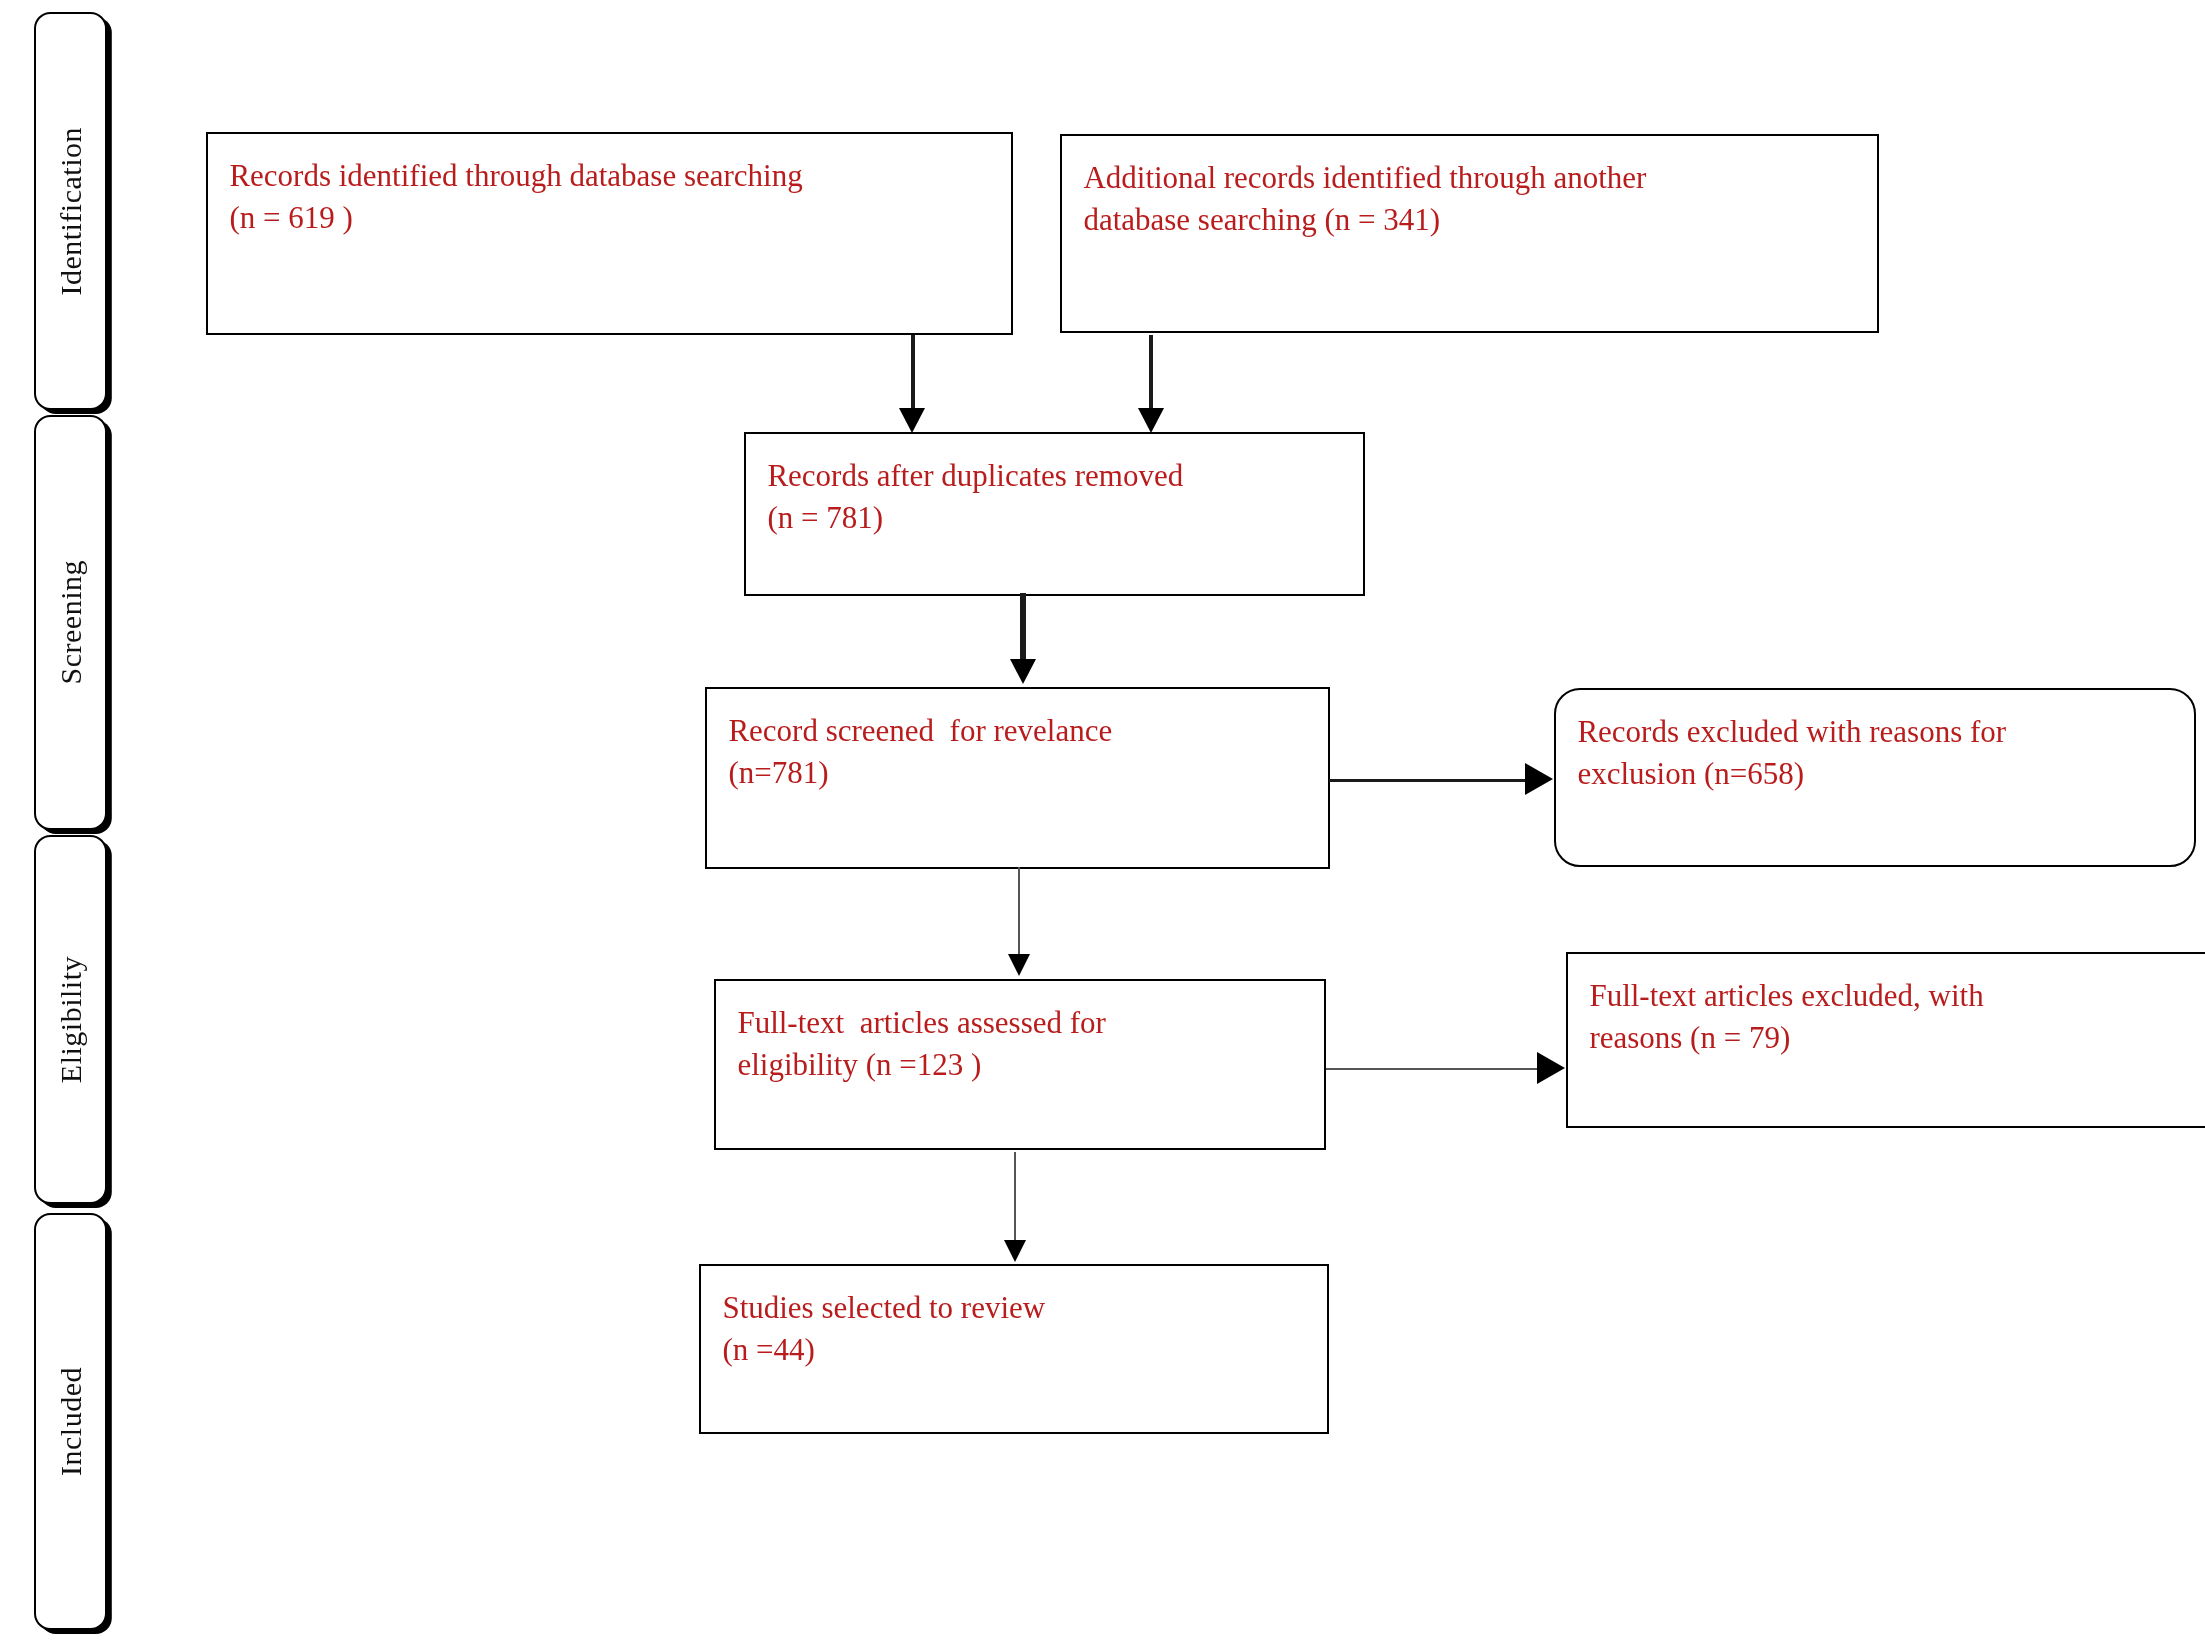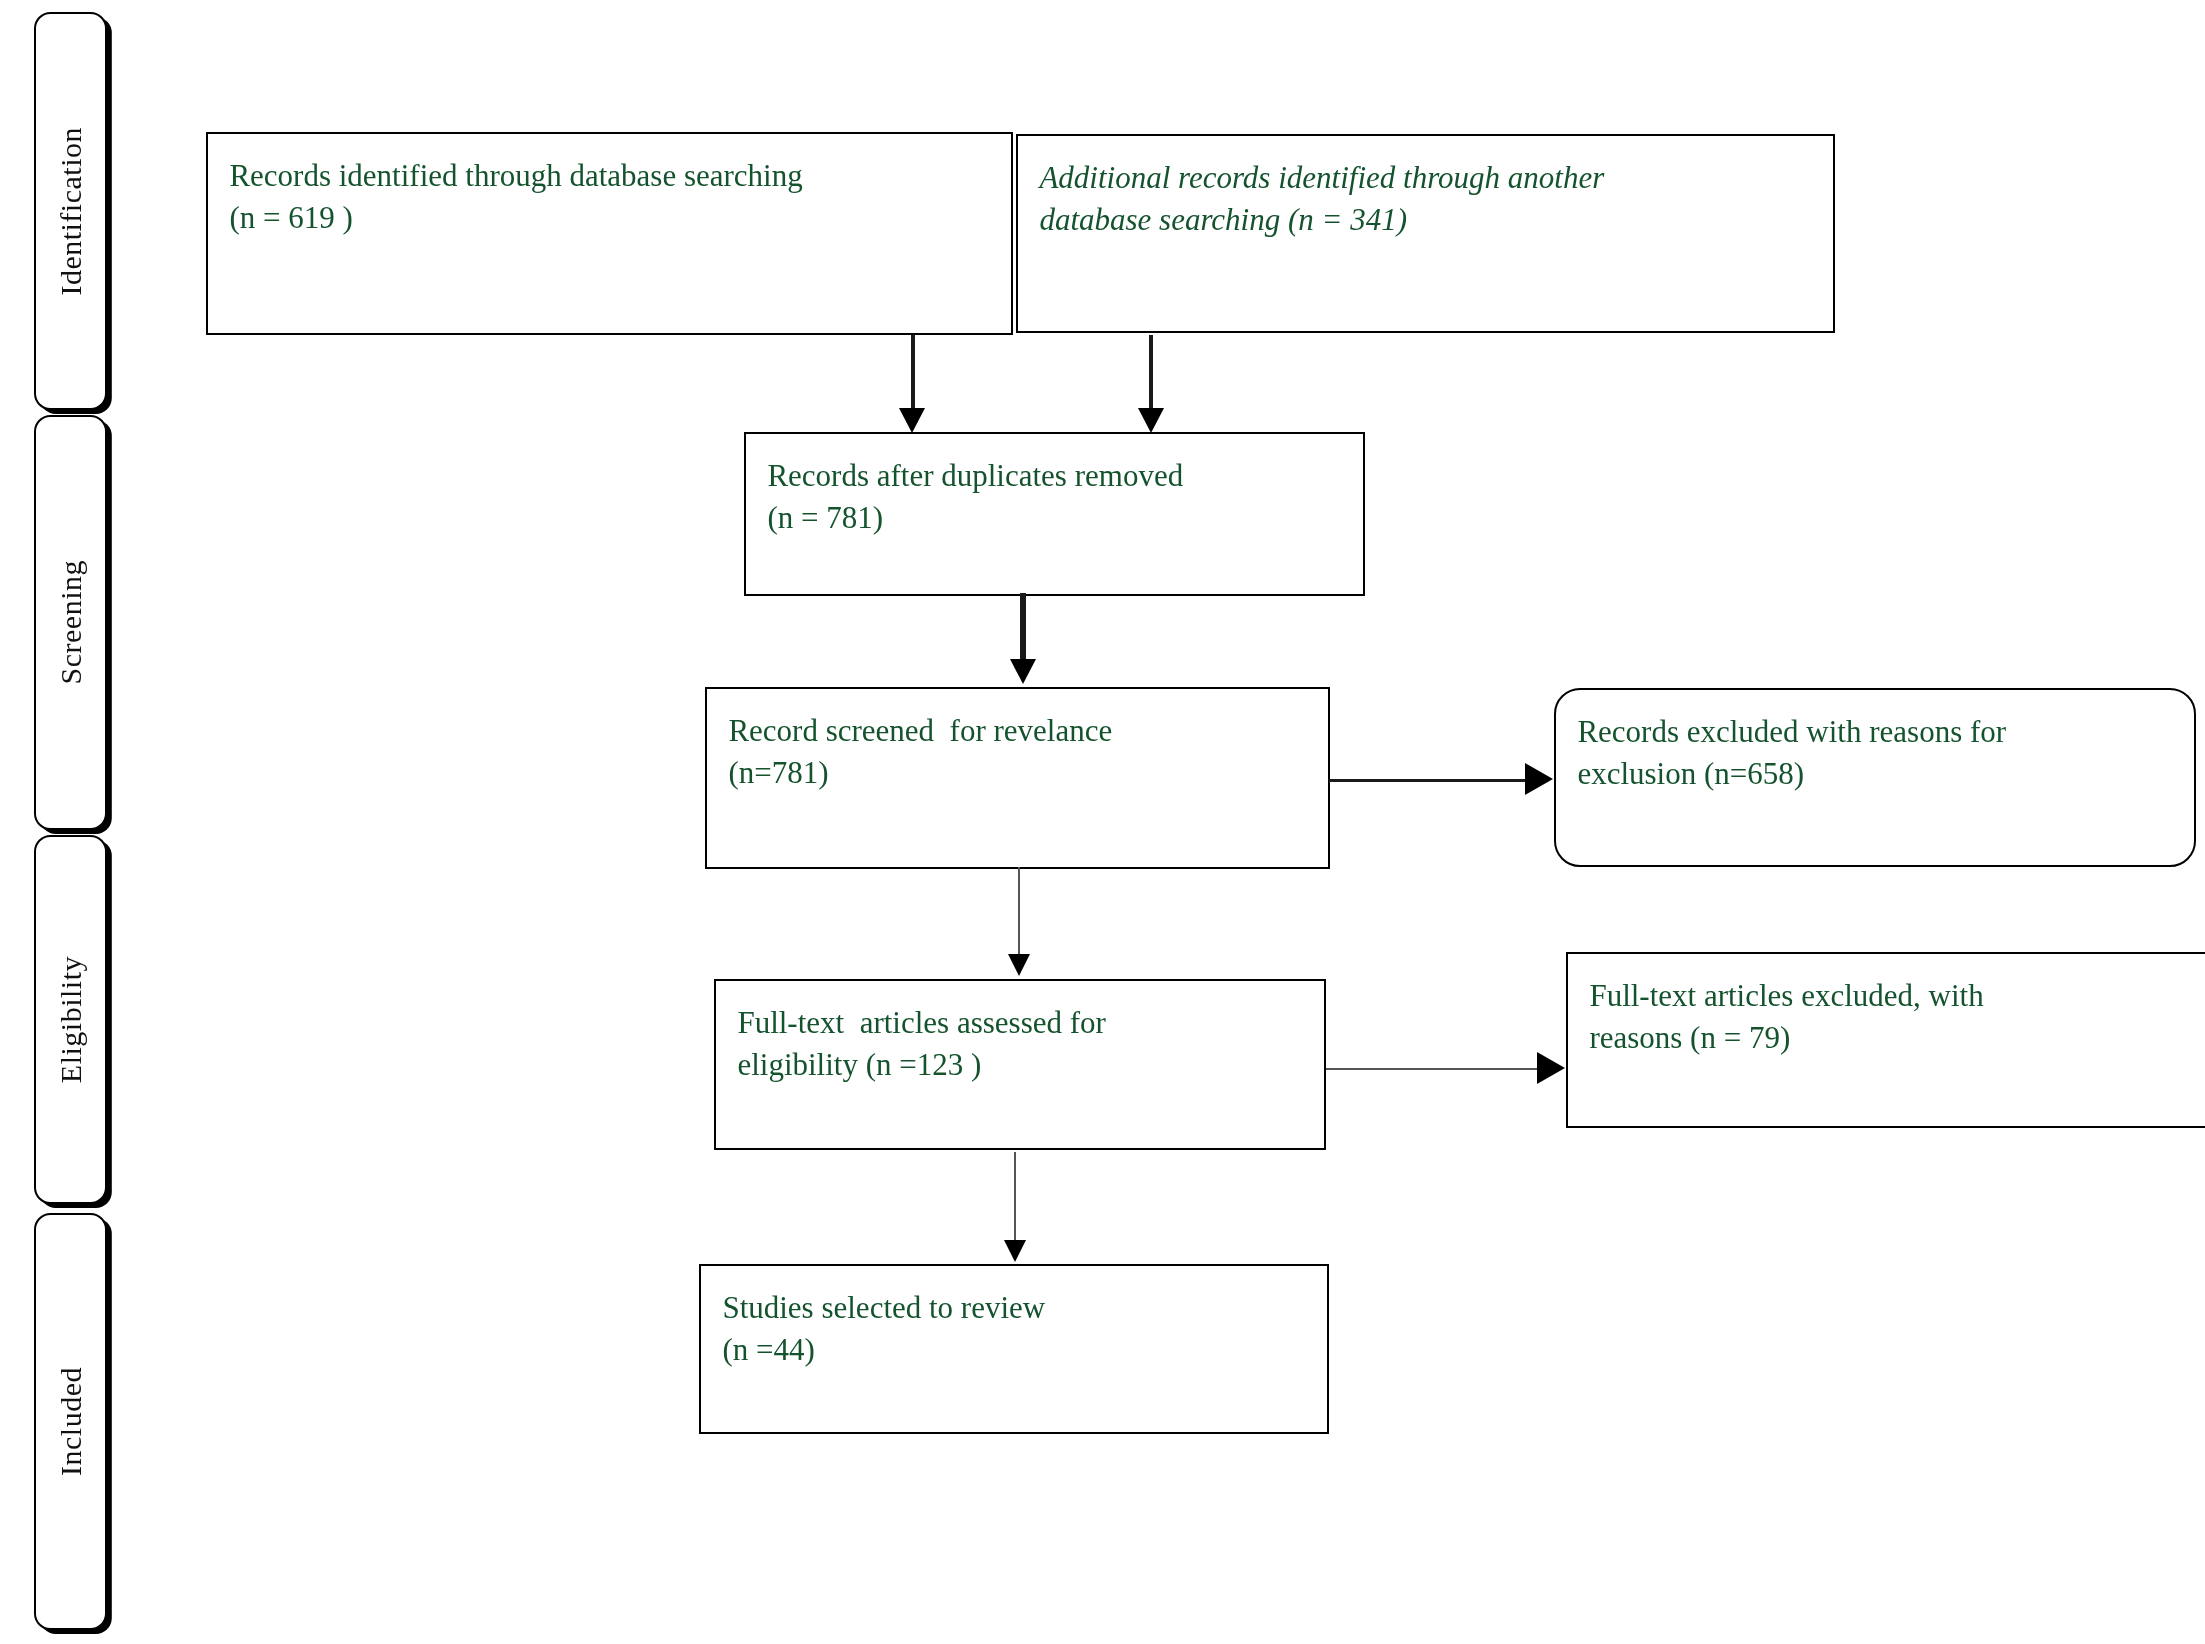--- a/index.html
+++ b/index.html
@@ -44,21 +44,21 @@
   .flow-box {
     position: absolute;
     background: #ffffff;
     border: 2.9px solid #000000;
     box-sizing: border-box;
     padding: 21.4px 19.4px 0 21.4px;
   }
   .flow-box .box-text {
     font-size: 31px;
     line-height: 1.33;
-    color: #14532d;
+    color: #b91c1c;
     white-space: pre-wrap;
     font-family: "Liberation Serif", "DejaVu Serif", serif;
   }
 
   
   .conn {
     position: absolute;
   }
   .v-line {
     position: absolute;
@@ -113,21 +113,21 @@
 
   <div class="stage-pill" style="left:34px; top:1213px; width:73px; height:417px;">
     <span class="stage-label">Included</span>
   </div>
 
   <div class="flow-box" style="left:206px; top:132px; width:807px; height:203px;">
     <div class="box-text">Records identified through database searching
 (n = 619 )</div>
   </div>
 
-  <div class="flow-box" style="left:1016px; top:134px; width:819px; height:199px;font-style:italic;">
+  <div class="flow-box" style="left:1060px; top:134px; width:819px; height:199px;">
     <div class="box-text">Additional records identified through another
 database searching (n = 341)</div>
   </div>
 
   <div class="flow-box" style="left:744px; top:432px; width:621px; height:164px;">
     <div class="box-text">Records after duplicates removed
 (n = 781)</div>
   </div>
 
   <div class="flow-box" style="left:705px; top:687px; width:625px; height:182px;">

